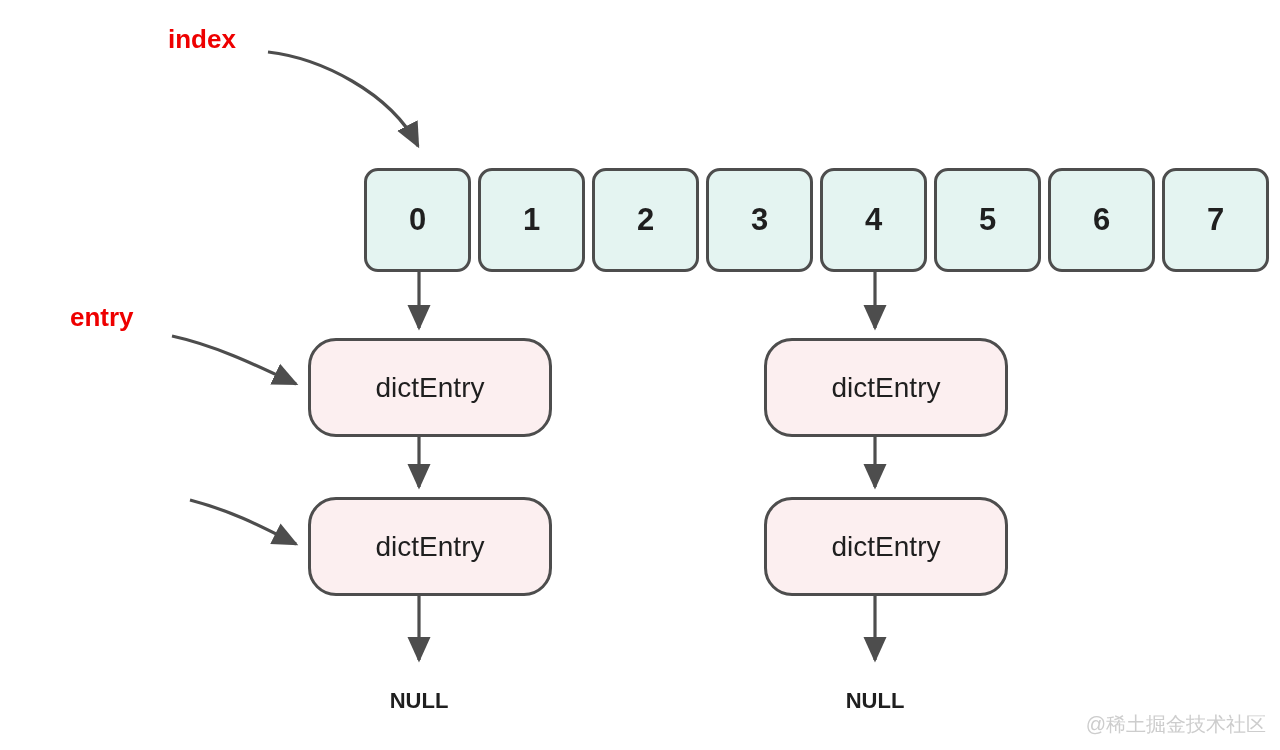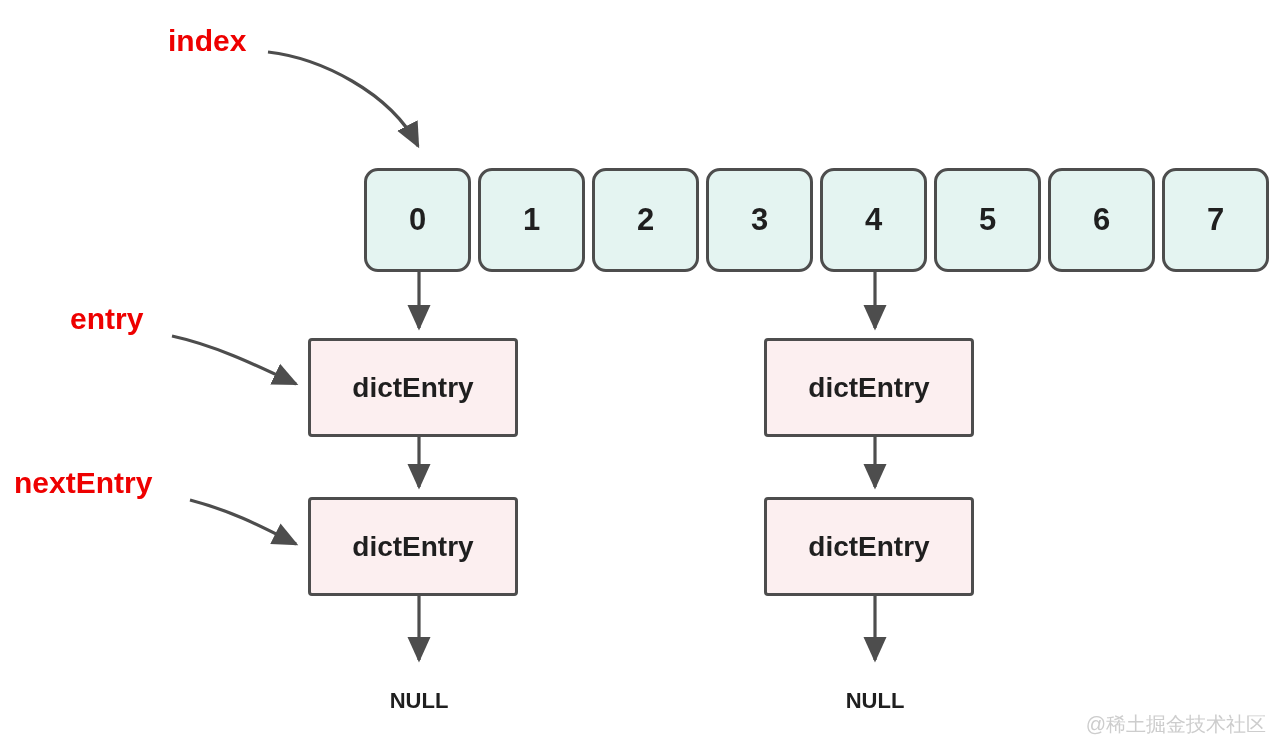--- a/index.html
+++ b/index.html
@@ -39,41 +39,41 @@
     color: #1f1f1f;
     top: 168px;
     width: 107px;
     height: 104px;
   }
   .node {
     position: absolute;
     box-sizing: border-box;
     background: #fceff0;
     border: 3px solid #4d4d4d;
-    border-radius: 4px;
+    border-radius: 28px;
     display: flex;
     align-items: center;
     justify-content: center;
     font-size: 28px;
-    font-weight: bold;
+    font-weight: normal;
     color: #1f1f1f;
-    width: 210px;
+    width: 244px;
     height: 99px;
   }
   .nulltext {
     position: absolute;
     font-size: 22px;
     font-weight: bold;
     color: #1f1f1f;
     text-align: center;
     width: 200px;
   }
   .redlabel {
     position: absolute;
-    font-size: 30px;
+    font-size: 26px;
     font-weight: bold;
     color: #ee0000;
     white-space: nowrap;
   }
   .watermark {
     position: absolute;
     right: 14px;
     bottom: 12px;
     font-size: 20px;
     color: #cdcdcd;
@@ -119,17 +119,16 @@
   <div class="node" style="left:308px; top:338px;">dictEntry</div>
   <div class="node" style="left:308px; top:497px;">dictEntry</div>
   <div class="nulltext" style="left:319px; top:688px;">NULL</div>
 
   <div class="node" style="left:764px; top:338px;">dictEntry</div>
   <div class="node" style="left:764px; top:497px;">dictEntry</div>
   <div class="nulltext" style="left:775px; top:688px;">NULL</div>
 
   <div class="redlabel" style="left:168px; top:24px;">index</div>
   <div class="redlabel" style="left:70px; top:302px;text-align:right;">entry</div>
-  <div class="redlabel" style="left:14px; top:466px;">nextEntry</div>
 
   <div class="watermark">@稀土掘金技术社区</div>
 
 </div>
 
 </body></html>

